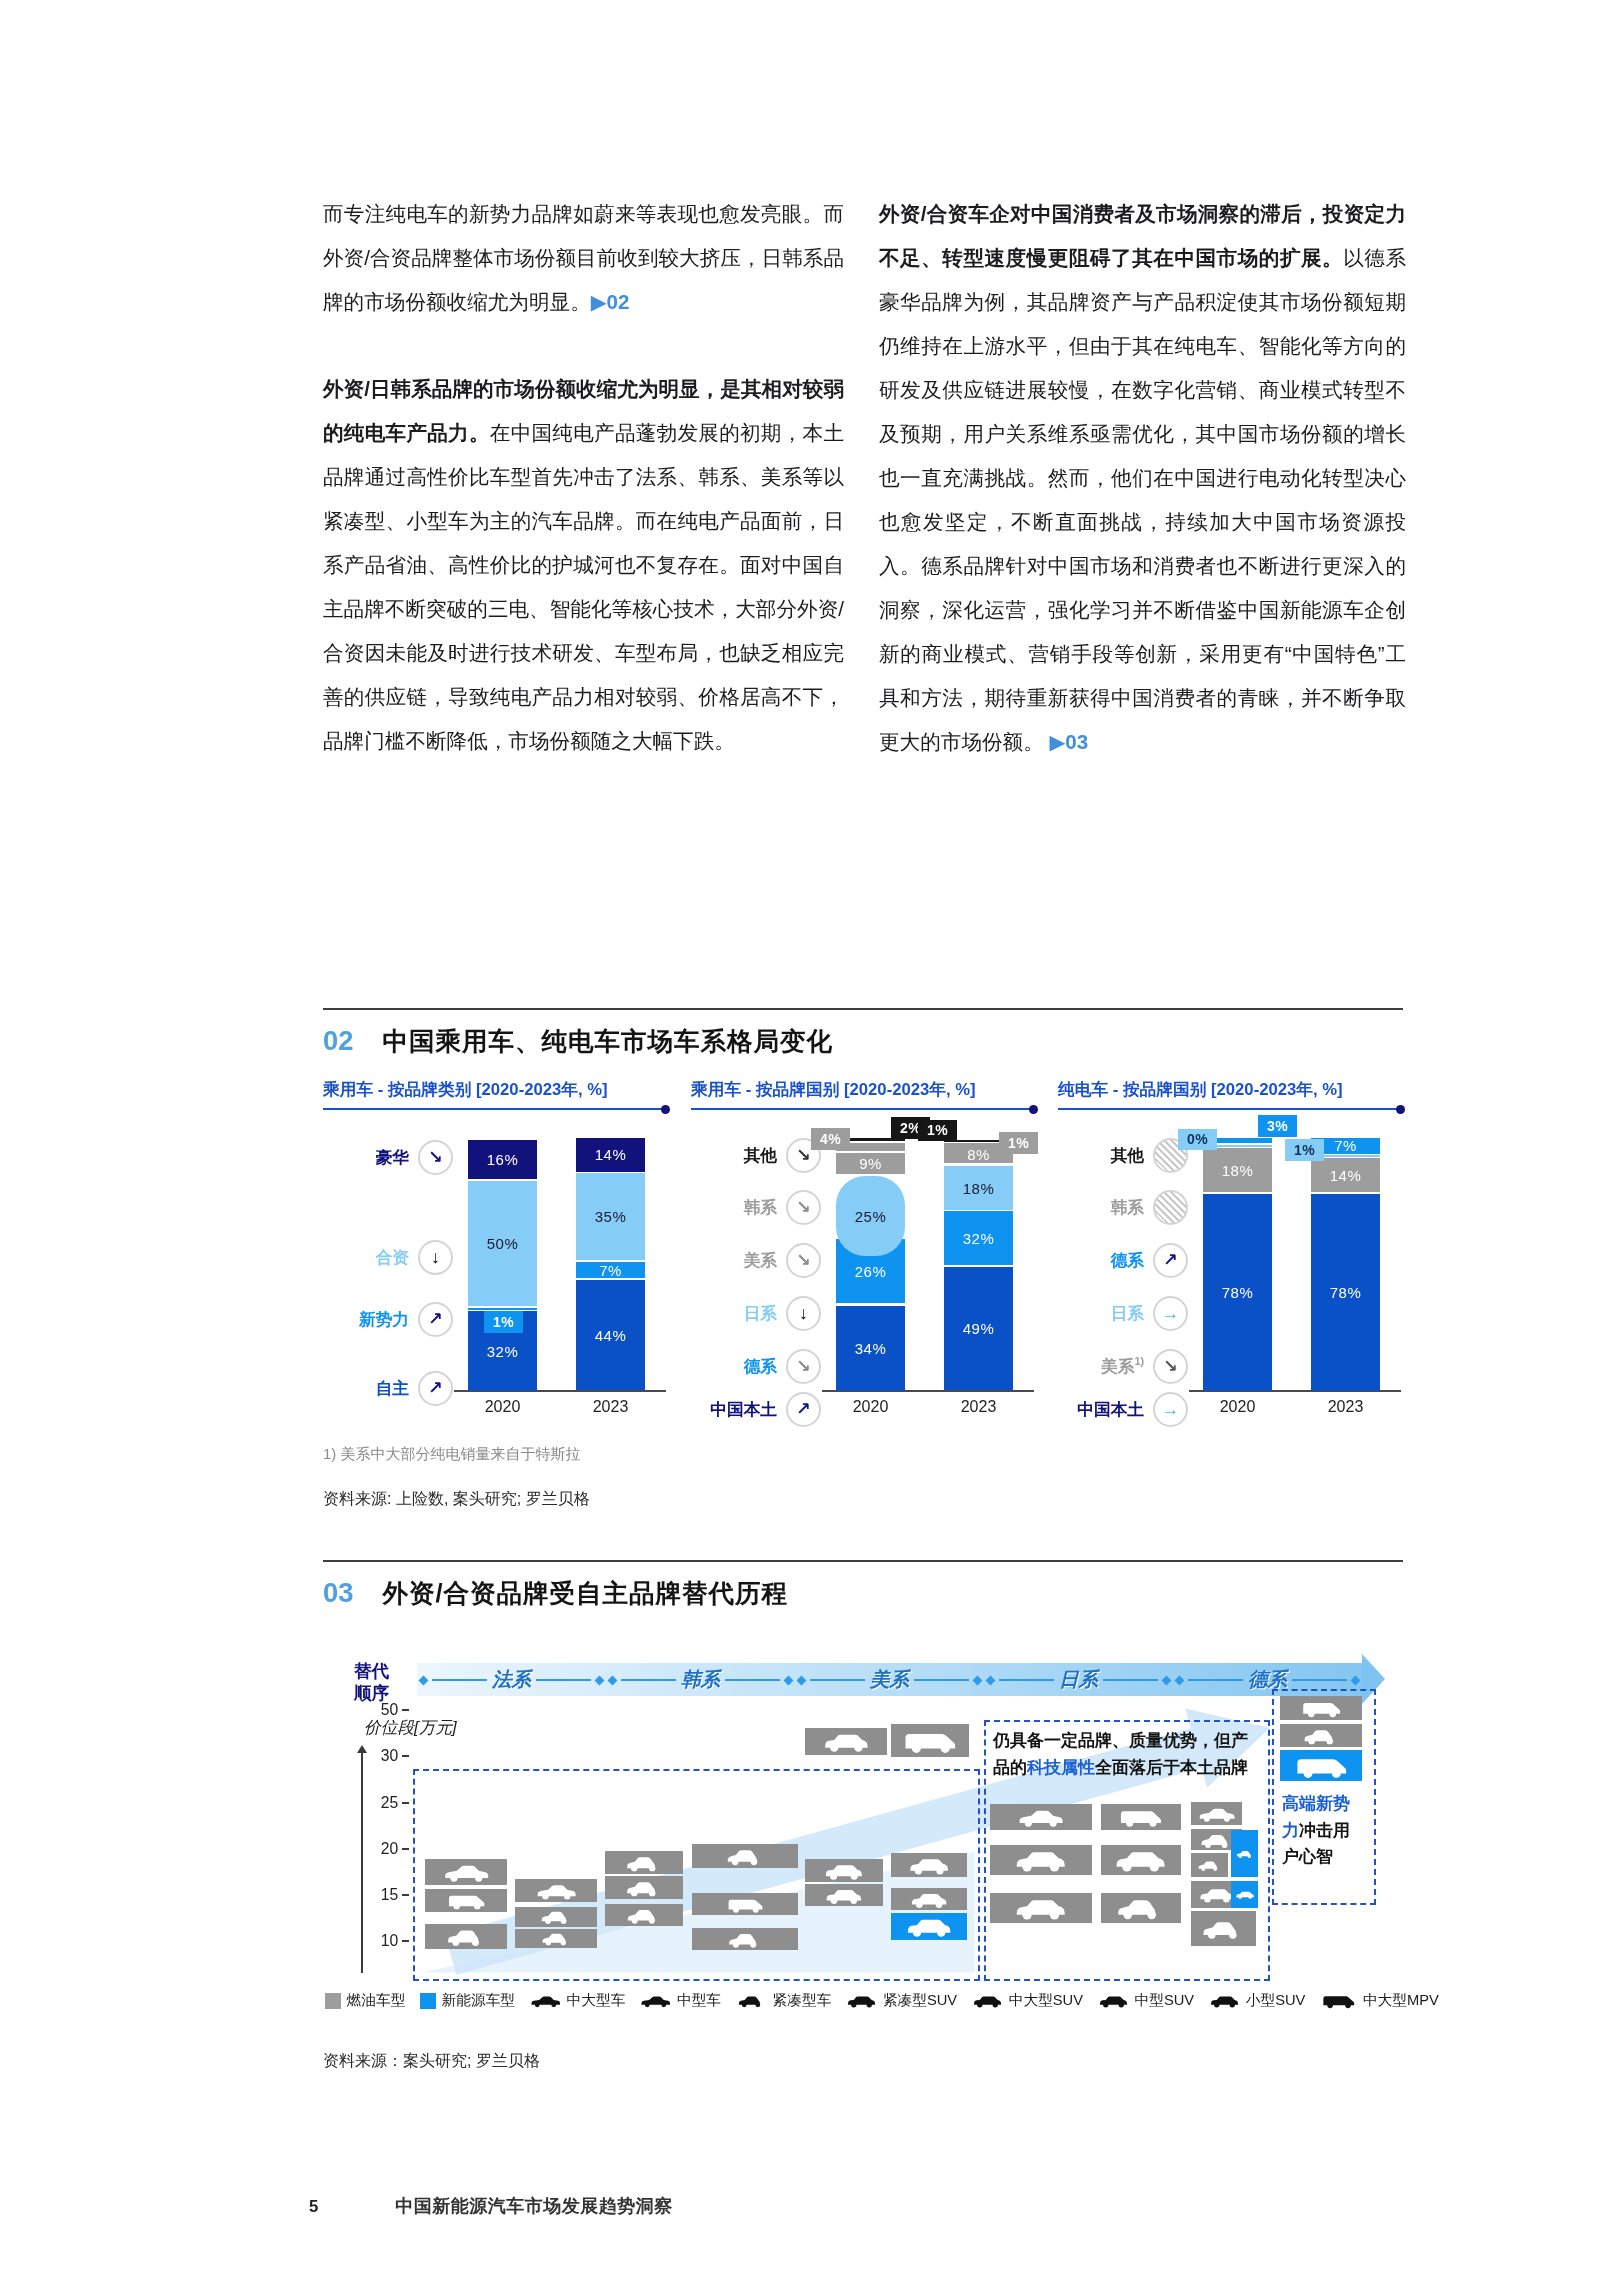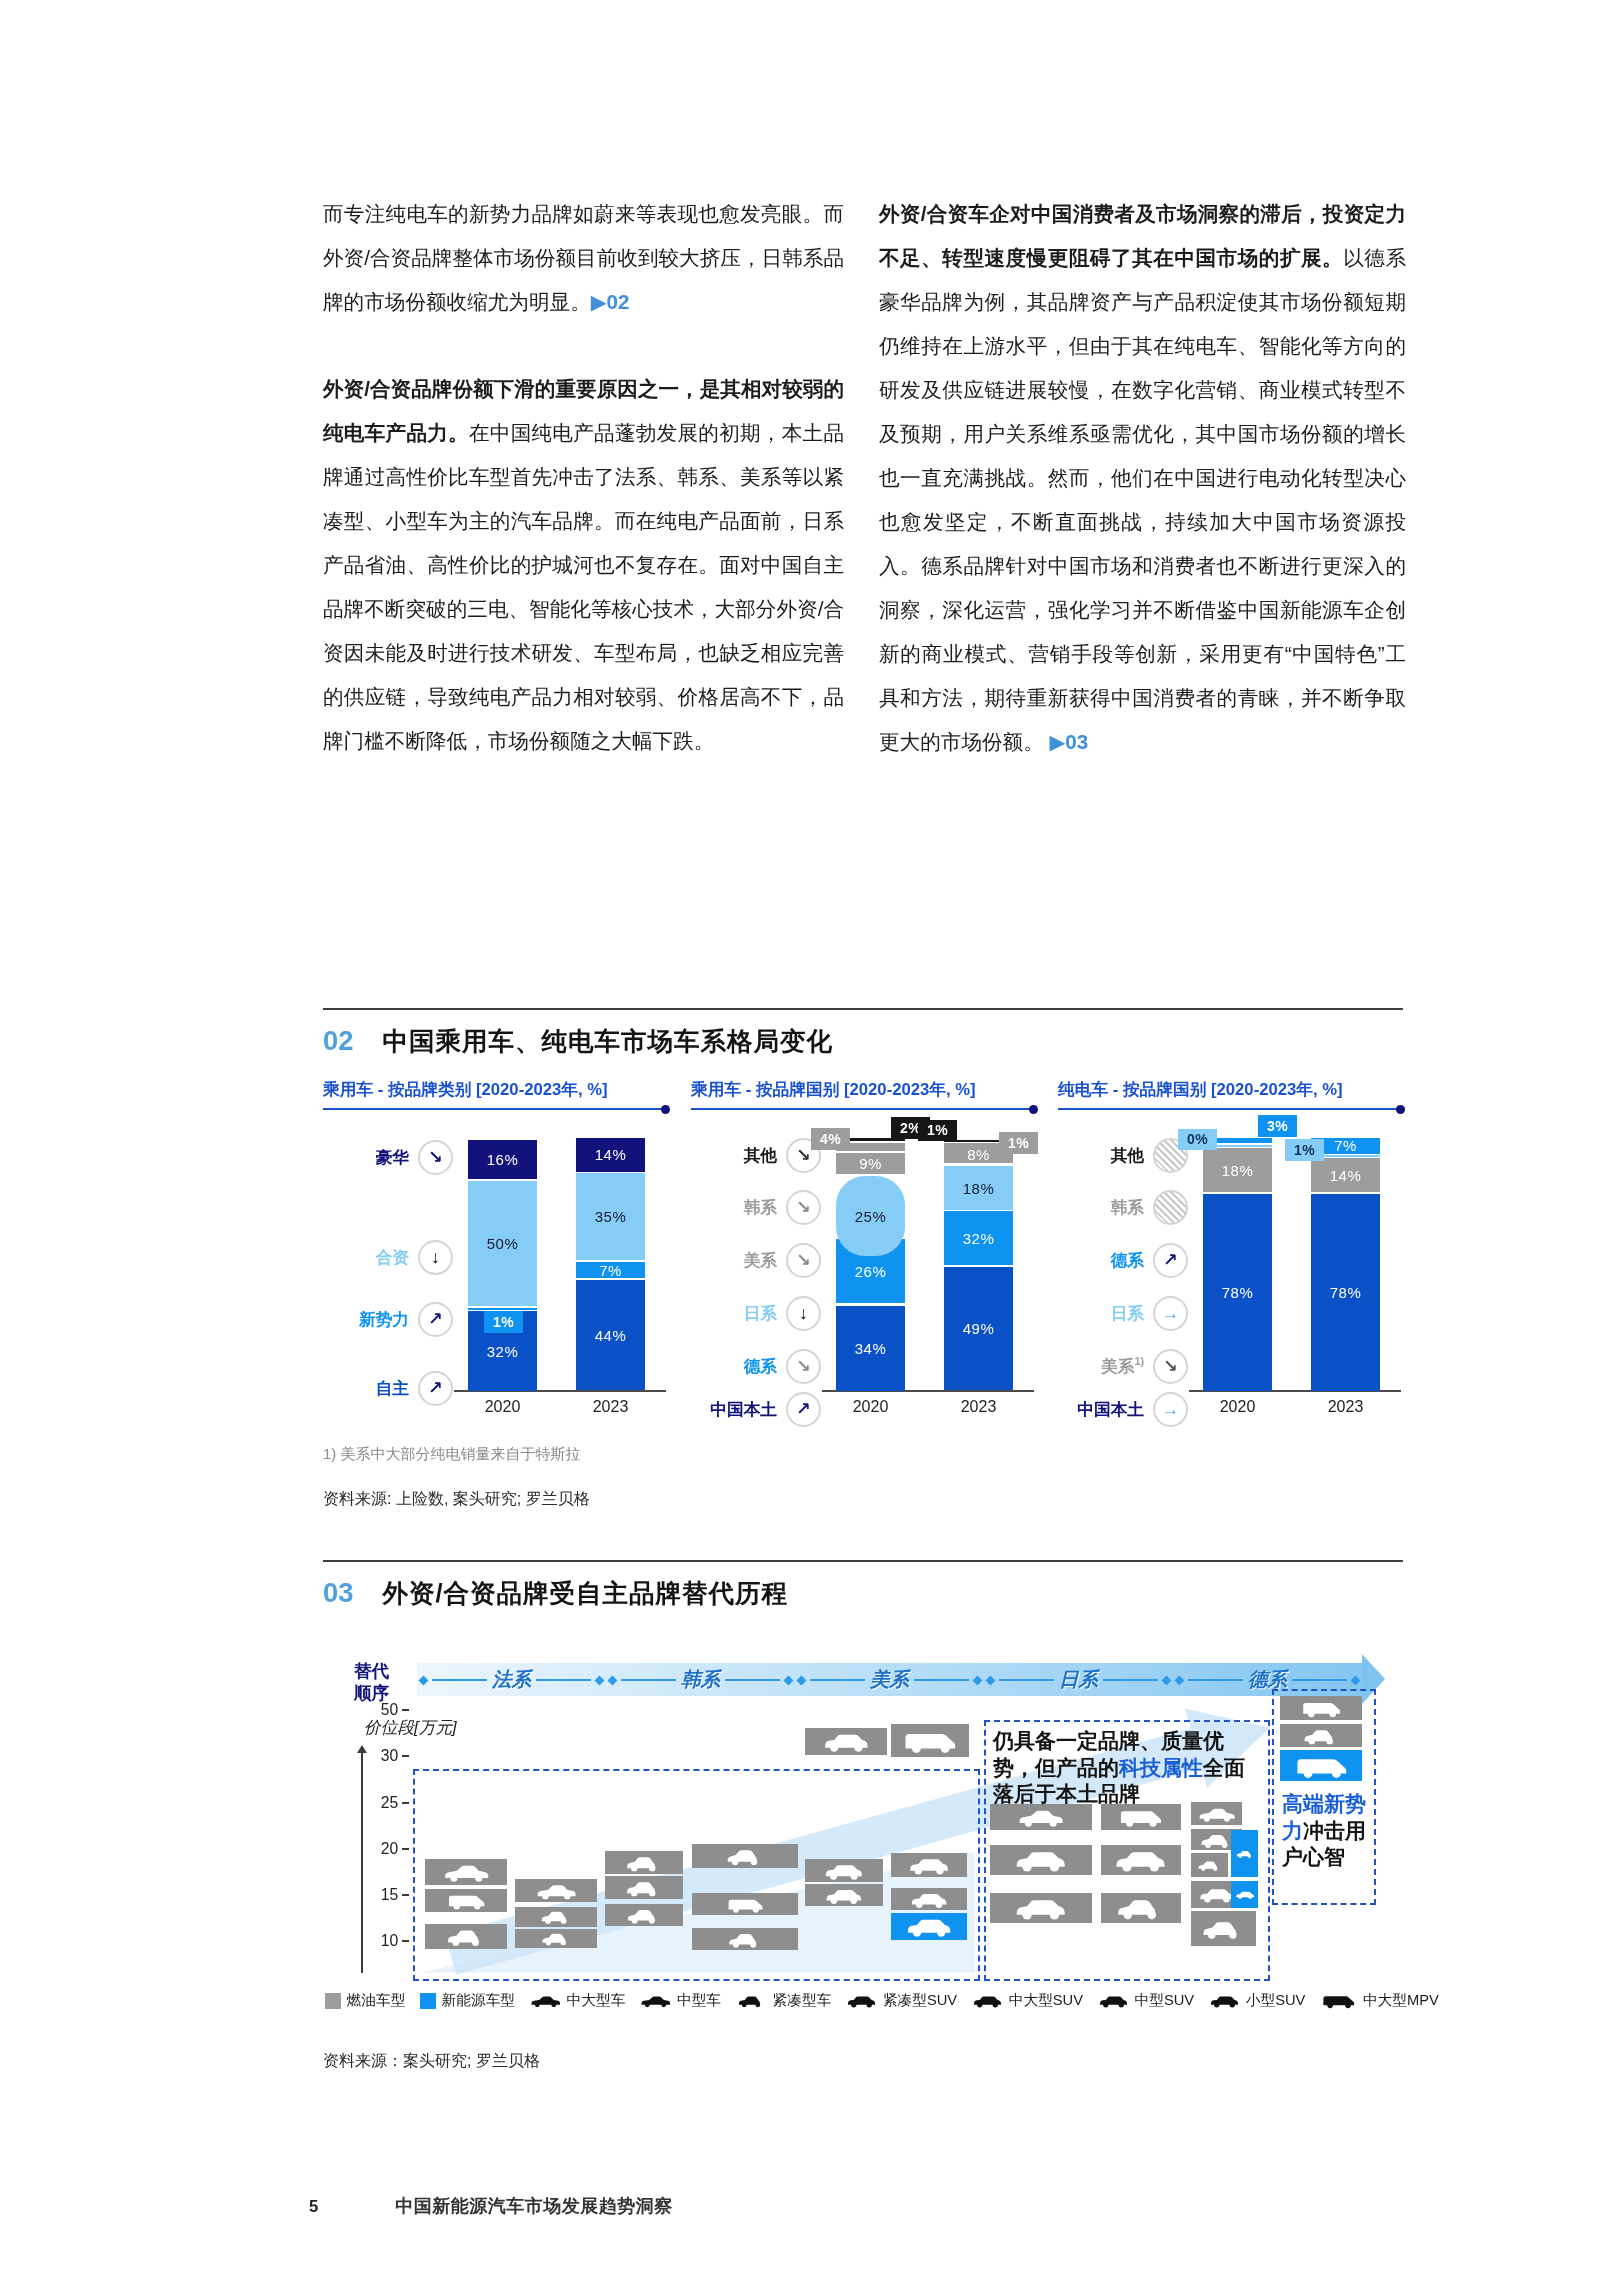--- a/index.html
+++ b/index.html
@@ -56,21 +56,21 @@
   .tl-lab{font-style:italic;font-weight:bold;font-size:19.6px;color:#1d71c9;text-shadow:1px 1px 0 #fff;}
   .axis-label{position:absolute;left:41px;top:94px;font-style:italic;font-size:16.7px;color:#222;z-index:2;}
   .yaxis{position:absolute;left:38px;top:131px;width:2px;height:220px;background:#3a3a3a;z-index:1;}
   .yaxis-head{position:absolute;left:34px;top:123px;width:0;height:0;border-bottom:8.8px solid #3a3a3a;
               border-left:5.4px solid transparent;border-right:5.4px solid transparent;z-index:1;}
   .tick{position:absolute;left:45px;width:41px;display:flex;align-items:center;gap:3.9px;
         justify-content:flex-end;z-index:1;}
   .tick-num{font-size:15.7px;color:#222;}
   .tick-dash{width:6.9px;height:2px;background:#3a3a3a;}
   .dbox{position:absolute;border:2.9px dashed #2153c4;z-index:1;}
-  .ann{position:absolute;z-index:4;font-weight:bold;font-size:21px;line-height:26.5px;color:#141414;}
+  .ann{position:absolute;z-index:4;font-weight:bold;font-size:17px;line-height:26.5px;color:#141414;}
   .ann .blue{color:#1b5fd4;}
   .tile{position:absolute;display:flex;align-items:center;justify-content:center;z-index:2;color:#fff;}
   .tile.fuel{background:#8E8E8E;}
   .tile.nev{background:#0E93F0;}
   .tile svg{width:74%;height:80%;}
   .vleg{position:absolute;left:2px;top:369px;display:flex;align-items:center;gap:14.7px;
         font-size:14.7px;color:#1c1c1c;z-index:2;white-space:nowrap;}
   .vleg-item{display:flex;align-items:center;gap:5.9px;}
   .swatch{width:15.7px;height:15.7px;display:inline-block;}
   .vleg svg{height:15.7px;color:#111;}
@@ -105,21 +105,21 @@
         <circle cx="17" cy="22" r="5"></circle>
         <circle cx="49" cy="22" r="5"></circle>
       </g>
   </defs>
 </svg>
 
 <div class="page">
 
   <div class="col col-left">
     <p><span>而专注纯电车的新势力品牌如蔚来等表现也愈发亮眼。而外资/合资品牌整体市场份额目前收到较大挤压，日韩系品牌的市场份额收缩尤为明显。</span><span class="xref">▶02</span></p>
-    <p><span class="b">外资/合资品牌份额下滑的重要原因之一，是其相对较弱的纯电车产品力。</span><span>在中国纯电产品蓬勃发展的初期，本土品牌通过高性价比车型首先冲击了法系、韩系、美系等以紧凑型、小型车为主的汽车品牌。而在纯电产品面前，日系产品省油、高性价比的护城河也不复存在。面对中国自主品牌不断突破的三电、智能化等核心技术，大部分外资/合资因未能及时进行技术研发、车型布局，也缺乏相应完善的供应链，导致纯电产品力相对较弱、价格居高不下，品牌门槛不断降低，市场份额随之大幅下跌。</span></p>
+    <p><span class="b">外资/日韩系品牌的市场份额收缩尤为明显，是其相对较弱的纯电车产品力。</span><span>在中国纯电产品蓬勃发展的初期，本土品牌通过高性价比车型首先冲击了法系、韩系、美系等以紧凑型、小型车为主的汽车品牌。而在纯电产品面前，日系产品省油、高性价比的护城河也不复存在。面对中国自主品牌不断突破的三电、智能化等核心技术，大部分外资/合资因未能及时进行技术研发、车型布局，也缺乏相应完善的供应链，导致纯电产品力相对较弱、价格居高不下，品牌门槛不断降低，市场份额随之大幅下跌。</span></p>
   </div>
   <div class="col col-right">
     <p><span class="b">外资/合资车企对中国消费者及市场洞察的滞后，投资定力不足、转型速度慢更阻碍了其在中国市场的扩展。</span><span>以德系豪华品牌为例，其品牌资产与产品积淀使其市场份额短期仍维持在上游水平，但由于其在纯电车、智能化等方向的研发及供应链进展较慢，在数字化营销、商业模式转型不及预期，用户关系维系亟需优化，其中国市场份额的增长也一直充满挑战。然而，他们在中国进行电动化转型决心也愈发坚定，不断直面挑战，持续加大中国市场资源投入。德系品牌针对中国市场和消费者也不断进行更深入的洞察，深化运营，强化学习并不断借鉴中国新能源车企创新的商业模式、营销手段等创新，采用更有“中国特色”工具和方法，期待重新获得中国消费者的青睐，并不断争取更大的市场份额。</span> <span class="xref">▶03</span></p>
   </div>
 
   <div class="sec sec02">
     <div class="sec-head">
       <span class="sec-num">02</span>
       <span class="sec-title">中国乘用车、纯电车市场车系格局变化</span>
     </div>

